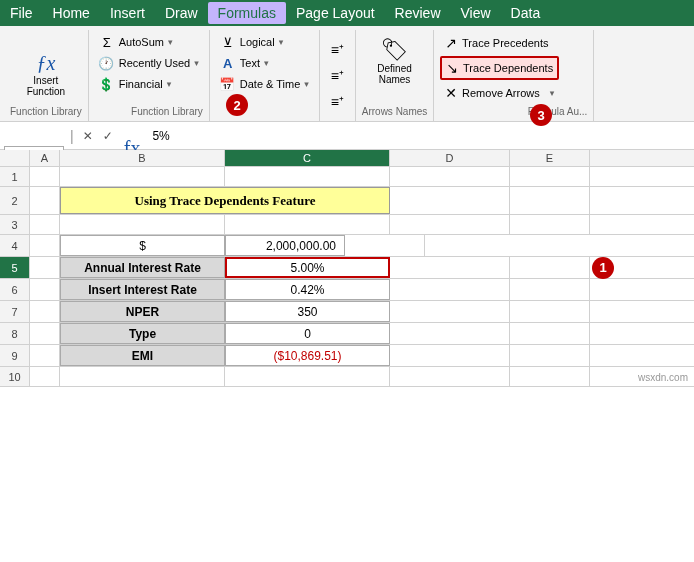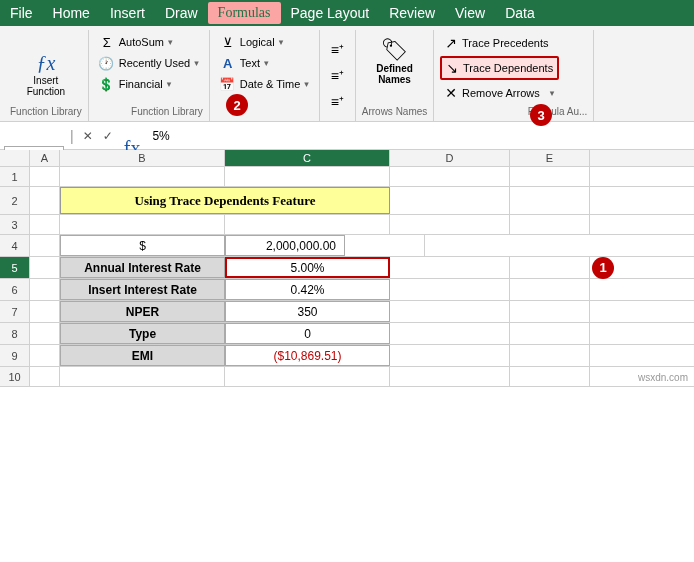--- a/index.html
+++ b/index.html
@@ -1,21 +1,21 @@
 <!DOCTYPE html>
 <html><head>
   <meta charset="utf-8">
   <style>
     * { box-sizing: border-box; margin: 0; padding: 0; }
     body { font-family: 'Segoe UI', Arial, sans-serif; font-size: 12px; background: #fff; width: 694px; height: 562px; overflow: hidden; }
 
     
     .menu-bar { display: flex; background: #217346; color: white; padding: 2px 0; }
     .menu-item { padding: 3px 10px; font-size: 14px; cursor: pointer; }
-    .menu-item.active { background: #fca5a5; color: #217346; border-radius: 2px; font-family: Liberation Serif, serif; }
+    .menu-item.active { background: #c4b5fd; color: #217346; border-radius: 2px; }
 
     
     .ribbon { background: #f3f3f3; border-bottom: 1px solid #d0d0d0; padding: 4px 4px 0 4px; display: flex; align-items: stretch; }
     .ribbon-group { display: flex; flex-direction: column; align-items: flex-start; padding: 2px 6px; border-right: 1px solid #d0d0d0; }
     .ribbon-group:last-child { border-right: none; }
     .ribbon-group-label { font-size: 10px; color: #666; text-align: right; width: 100%; margin-top: auto; padding-top: 2px; padding-bottom: 2px; }
 
     .insert-fn-btn { display: flex; flex-direction: column; align-items: center; justify-content: center; padding: 4px 8px; cursor: pointer; border: 1px solid transparent; border-radius: 2px; font-size: 11px; }
     .insert-fn-btn .fx-icon { font-size: 20px; font-style: italic; color: #1a56a8; font-family: 'Times New Roman', serif; }
     .insert-fn-btn .label { font-size: 10px; }
@@ -159,21 +159,21 @@
       <div style="display:flex;flex-direction:column;gap:3px;padding:4px 2px;">
         <div class="fn-row" style="font-size:14px;padding:1px 2px;">≡⁺</div>
         <div class="fn-row" style="font-size:14px;padding:1px 2px;">≡⁺</div>
         <div class="fn-row" style="font-size:14px;padding:1px 2px;">≡⁺</div>
       </div>
     </div>
 
     <div class="ribbon-group" style="align-items:center;">
       <div class="defined-names-btn">
         <div class="defined-names-icon">🏷</div>
-        <div style="font-size:10px;text-align:center;font-weight:bold;">Defined<br>Names</div>
+        <div style="font-size:10px;text-align:center;">Defined<br>Names</div>
       </div>
       <div class="ribbon-group-label">Arrows Names</div>
     </div>
 
     <div class="ribbon-group" style="min-width:160px;">
       <div class="audit-group">
         <div class="audit-btn">
           <span class="a-icon">↗</span>
           <span>Trace Precedents</span>
         </div>

